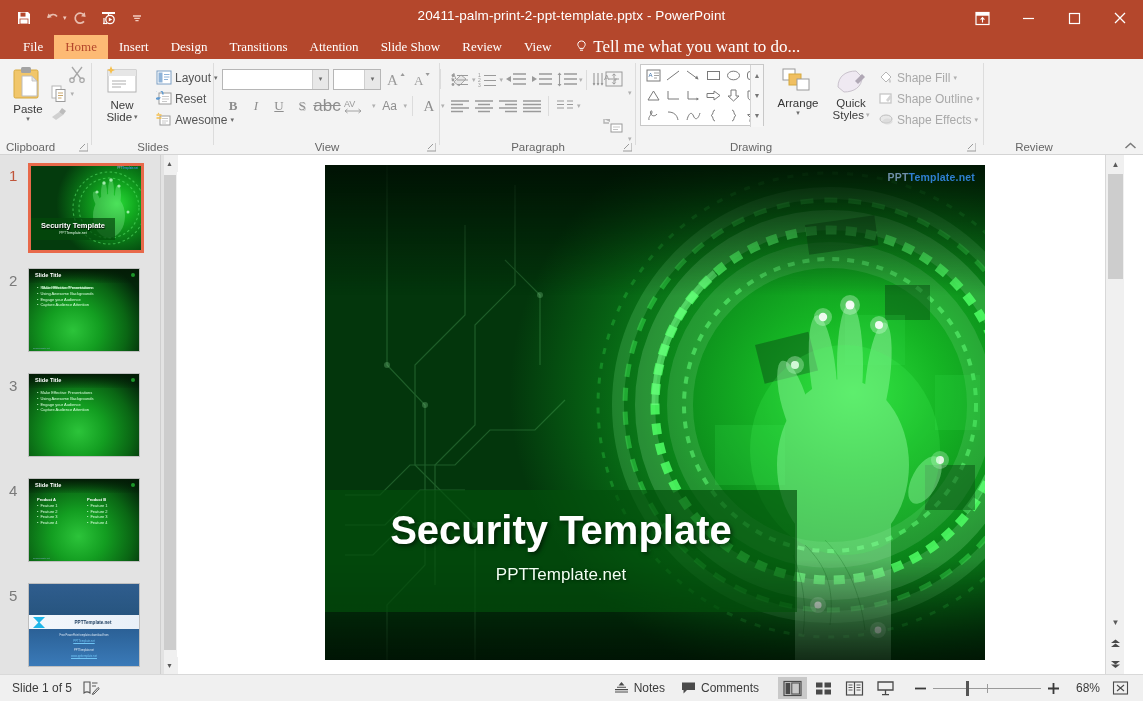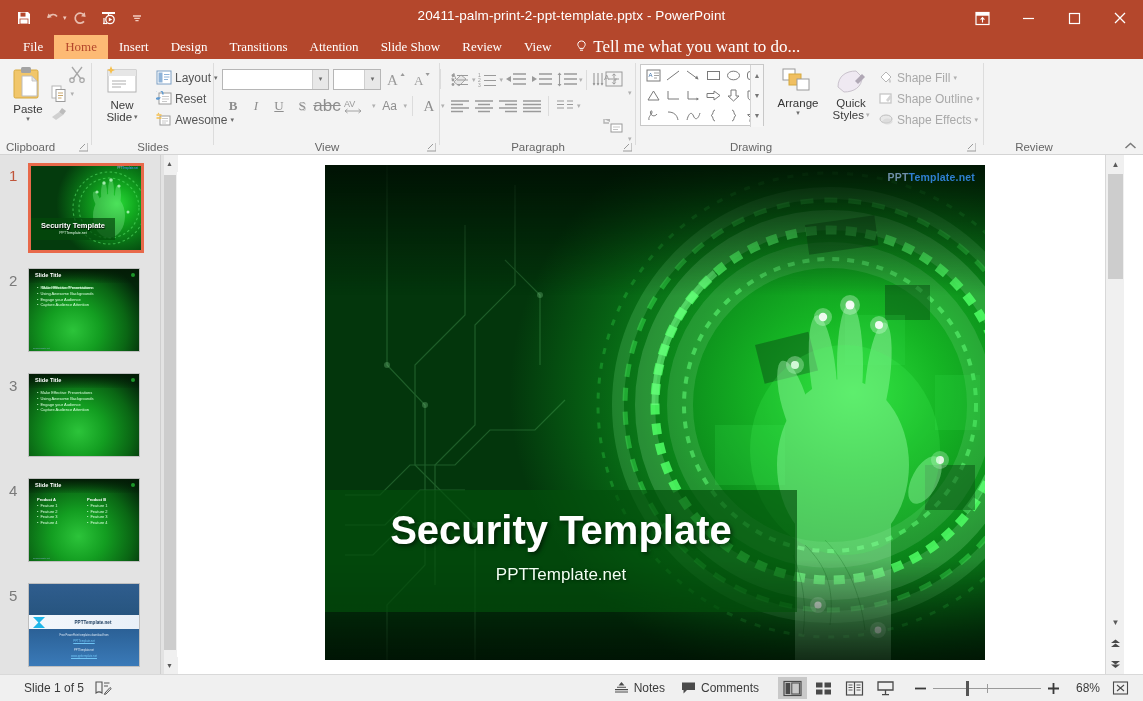--- a/index.html
+++ b/index.html
@@ -134,21 +134,21 @@
 
   .mainscroll { position: absolute; right: 0; top: 0; width: 19px; height: 519px;
     background: #f0f0f0; border-left: 1px solid #d8d8d8; }
   .mainthumb { position: absolute; left: 2px; top: 19px; width: 15px; height: 105px; background: #cdcdcd; cursor: grab; }
   .navbtn { width: 19px; height: 19px; display: flex; align-items: center; justify-content: center;
     font-size: 8px; color: #5a5a5a; cursor: pointer; }
 
   
   .statusbar { position: absolute; left: 0; top: 674px; width: 1143px; height: 27px;
     background: #f0f0f0; border-top: 1px solid #d9d9d9; display: flex; align-items: center; }
-  .sleft { display: flex; align-items: center; gap: 10px; padding-left: 24px; }
+  .sleft { display: flex; align-items: center; gap: 10px; padding-left: 12px; }
   .sleft .txt { font-size: 12px; color: #3b3b3b; }
   .sright { position: absolute; right: 8px; display: flex; align-items: center; gap: 2px; }
   .sbtn { display: flex; align-items: center; gap: 5px; padding: 2px 7px; cursor: pointer;
     font-size: 12px; color: #3b3b3b; height: 22px; }
   .viewbtn { width: 29px; height: 22px; display: flex; align-items: center; justify-content: center; cursor: pointer; }
   .viewbtn.active { background: #c9c9c9; }
   .zoomtrack { position: relative; width: 108px; height: 22px; cursor: pointer; }
   .zoomtrack .line { position: absolute; left: 0; top: 11px; width: 108px; height: 1px; background: #9a9a9a; }
   .zoomtrack .mid { position: absolute; left: 54px; top: 7px; width: 1px; height: 9px; background: #9a9a9a; }
   .zoomtrack .handle { position: absolute; left: 33px; top: 4px; width: 3px; height: 15px; background: #555; cursor: grab; }

